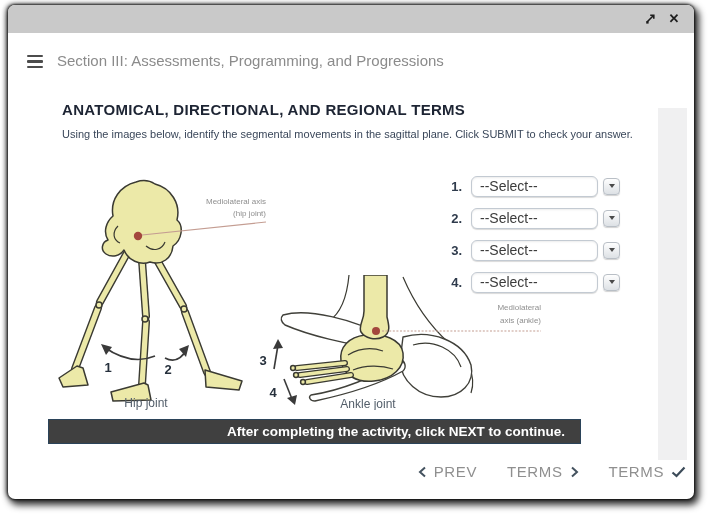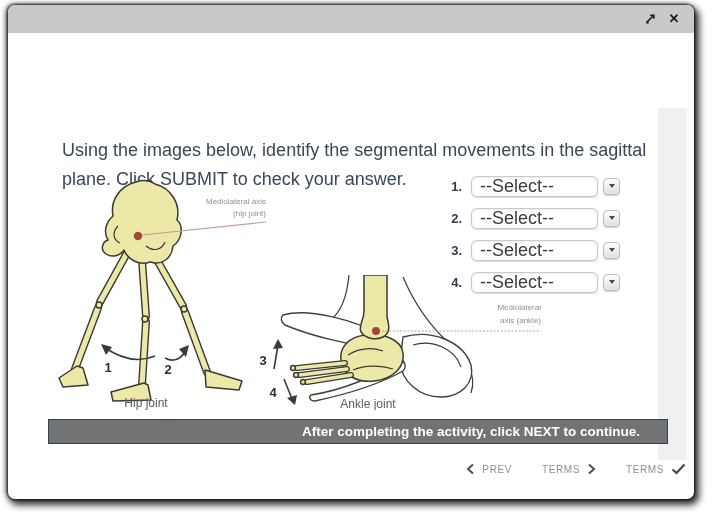--- a/index.html
+++ b/index.html
@@ -22,31 +22,31 @@
   .hamburger { position:absolute; left:19px; top:10px; width:16px; height:13px;
     display:flex; flex-direction:column; justify-content:space-between; cursor:pointer; }
   .hamburger span { display:block; height:2.4px; background:#4c4c4c; border-radius:1px; }
   .section-title { position:absolute; left:49px; top:7px; font-size:15px; color:#8b8b8b; }
 
   .slide { position:absolute; left:0; top:76px; width:100%; height:380px; }
 
   .activity-title { position:absolute; left:54px; top:20px; font-size:15px;
     font-weight:bold; letter-spacing:.3px; color:#1d2433; }
   .activity-instructions { position:absolute; left:54px; top:45px; width:588px;
-    font-size:18px; line-height:1.6; color:#3a475a;margin-top:10px; }
+    font-size:11px; line-height:1.6; color:#3a475a; }
 
   .scroll-track { position:absolute; left:650px; top:27px; width:29px; height:352px;
     background:#f0f0f1; cursor:pointer; }
 
   .dd-row { position:absolute; left:430px; height:22px; display:flex; align-items:center; }
   .dd-label { width:24px; text-align:right; margin-right:9px; font-size:13px;
     font-weight:bold; color:#2f3b4c; }
   .dd-field { width:127px; height:21px; background:#fff; border:1px solid #c3cad2;
     border-radius:6px; box-shadow: inset 0 1px 2px rgba(0,0,0,.08), 0 1px 1px rgba(0,0,0,.15);
-    font-size:18px; color:#3c3c3c; line-height:19px; padding-left:8px; cursor:pointer;
+    font-size:14px; color:#3c3c3c; line-height:19px; padding-left:8px; cursor:pointer;
     overflow:hidden; white-space:nowrap; }
   .dd-btn { width:17px; height:17px; margin-left:5px; border:1px solid #b9bfc6;
     border-radius:4px; background:linear-gradient(#fefefe,#dde1e5);
     box-shadow:0 1px 1px rgba(0,0,0,.18); display:flex; align-items:center;
     justify-content:center; cursor:pointer; }
   .dd-caret { width:0; height:0; border-left:3.5px solid transparent;
     border-right:3.5px solid transparent; border-top:4.5px solid #4a4a4a; }
 
   .hip-svg { position:absolute; left:50px; top:95px; width:215px; height:235px; }
   .ankle-svg { position:absolute; left:245px; top:194px; width:292px; height:135px; }
@@ -59,49 +59,58 @@
   .bone-in { stroke:#ece9a8; stroke-width:5.2; stroke-linecap:round; }
   .bone-in-thin { stroke:#ece9a8; stroke-width:3.4; stroke-linecap:round; }
   .axis-dot { fill:#a3473d; }
   .axis-line { stroke:#c49d92; stroke-width:1.2; }
   .axis-label { font-size:8px; fill:#8f8f8f; }
   .num-label { font-size:13px; font-weight:bold; fill:#26303c; }
   .arrow { fill:none; stroke:#3a3a3a; stroke-width:1.6; }
   .arrow-head { fill:#3a3a3a; }
   .caption { font-size:12px; fill:#535e6a; }
 
-  .banner { position:absolute; left:40px; top:338px; width:620px; height:25px;
-    background:#737373; border:1px solid #2b4359; color:#ffffff; font-size:13.5px;
-    font-weight:bold; text-align:right; line-height:23px; padding-right:27px; }
+  .banner { position:absolute; left:40px; top:338px; width:533px; height:25px;
+    background:#404040; border:1px solid #2b4359; color:#ffffff; font-size:13.5px;
+    font-weight:bold; text-align:right; line-height:23px; padding-right:15px; }
 
   .footer { position:absolute; right:8px; top:458px; display:flex; align-items:center; gap:30px; }
   .nav-btn { display:flex; align-items:center; gap:7px; cursor:pointer;
-    font-size:10px; letter-spacing:.6px; color:#8f8f8f; }
+    font-size:15px; letter-spacing:.6px; color:#8f8f8f; }
   .nav-btn svg { display:block; }
 </style>
 </head>
 <body>
 
 <div class="stage">
   <div class="window">
 
     <div class="titlebar">
       <div class="tb-btn tb-expand">
         <svg width="12" height="12" viewBox="0 0 12 12">
           <line x1="3" y1="9" x2="9" y2="3" stroke="#1d1d1d" stroke-width="1.6"></line>
           <path d="M6.2 2.2 H9.8 V5.8" fill="none" stroke="#1d1d1d" stroke-width="1.6"></path>
           <rect x="2.2" y="8.2" width="2.4" height="2.4" fill="#1d1d1d"></rect>
         </svg>
       </div>
       <div class="tb-btn tb-close">✕</div>
     </div>
 
+    <div class="header-row">
+      <div class="hamburger">
+        <span></span>
+          <span></span>
+          <span></span>
+      </div>
+      <div class="section-title">Section III: Assessments, Programming, and Progressions</div>
+    </div>
 
     <div class="slide">
 
+      <div class="activity-title">ANATOMICAL, DIRECTIONAL, AND REGIONAL TERMS</div>
       <div class="activity-instructions">Using the images below, identify the segmental movements in the sagittal plane. Click SUBMIT to check your answer.</div>
 
       <div class="scroll-track"></div>
 
       <div class="dd-row" style="top:94px;">
         <span class="dd-label">1.</span>
         <div class="dd-field">--Select--</div>
         <div class="dd-btn">
             <span class="dd-caret"></span>
           </div>

